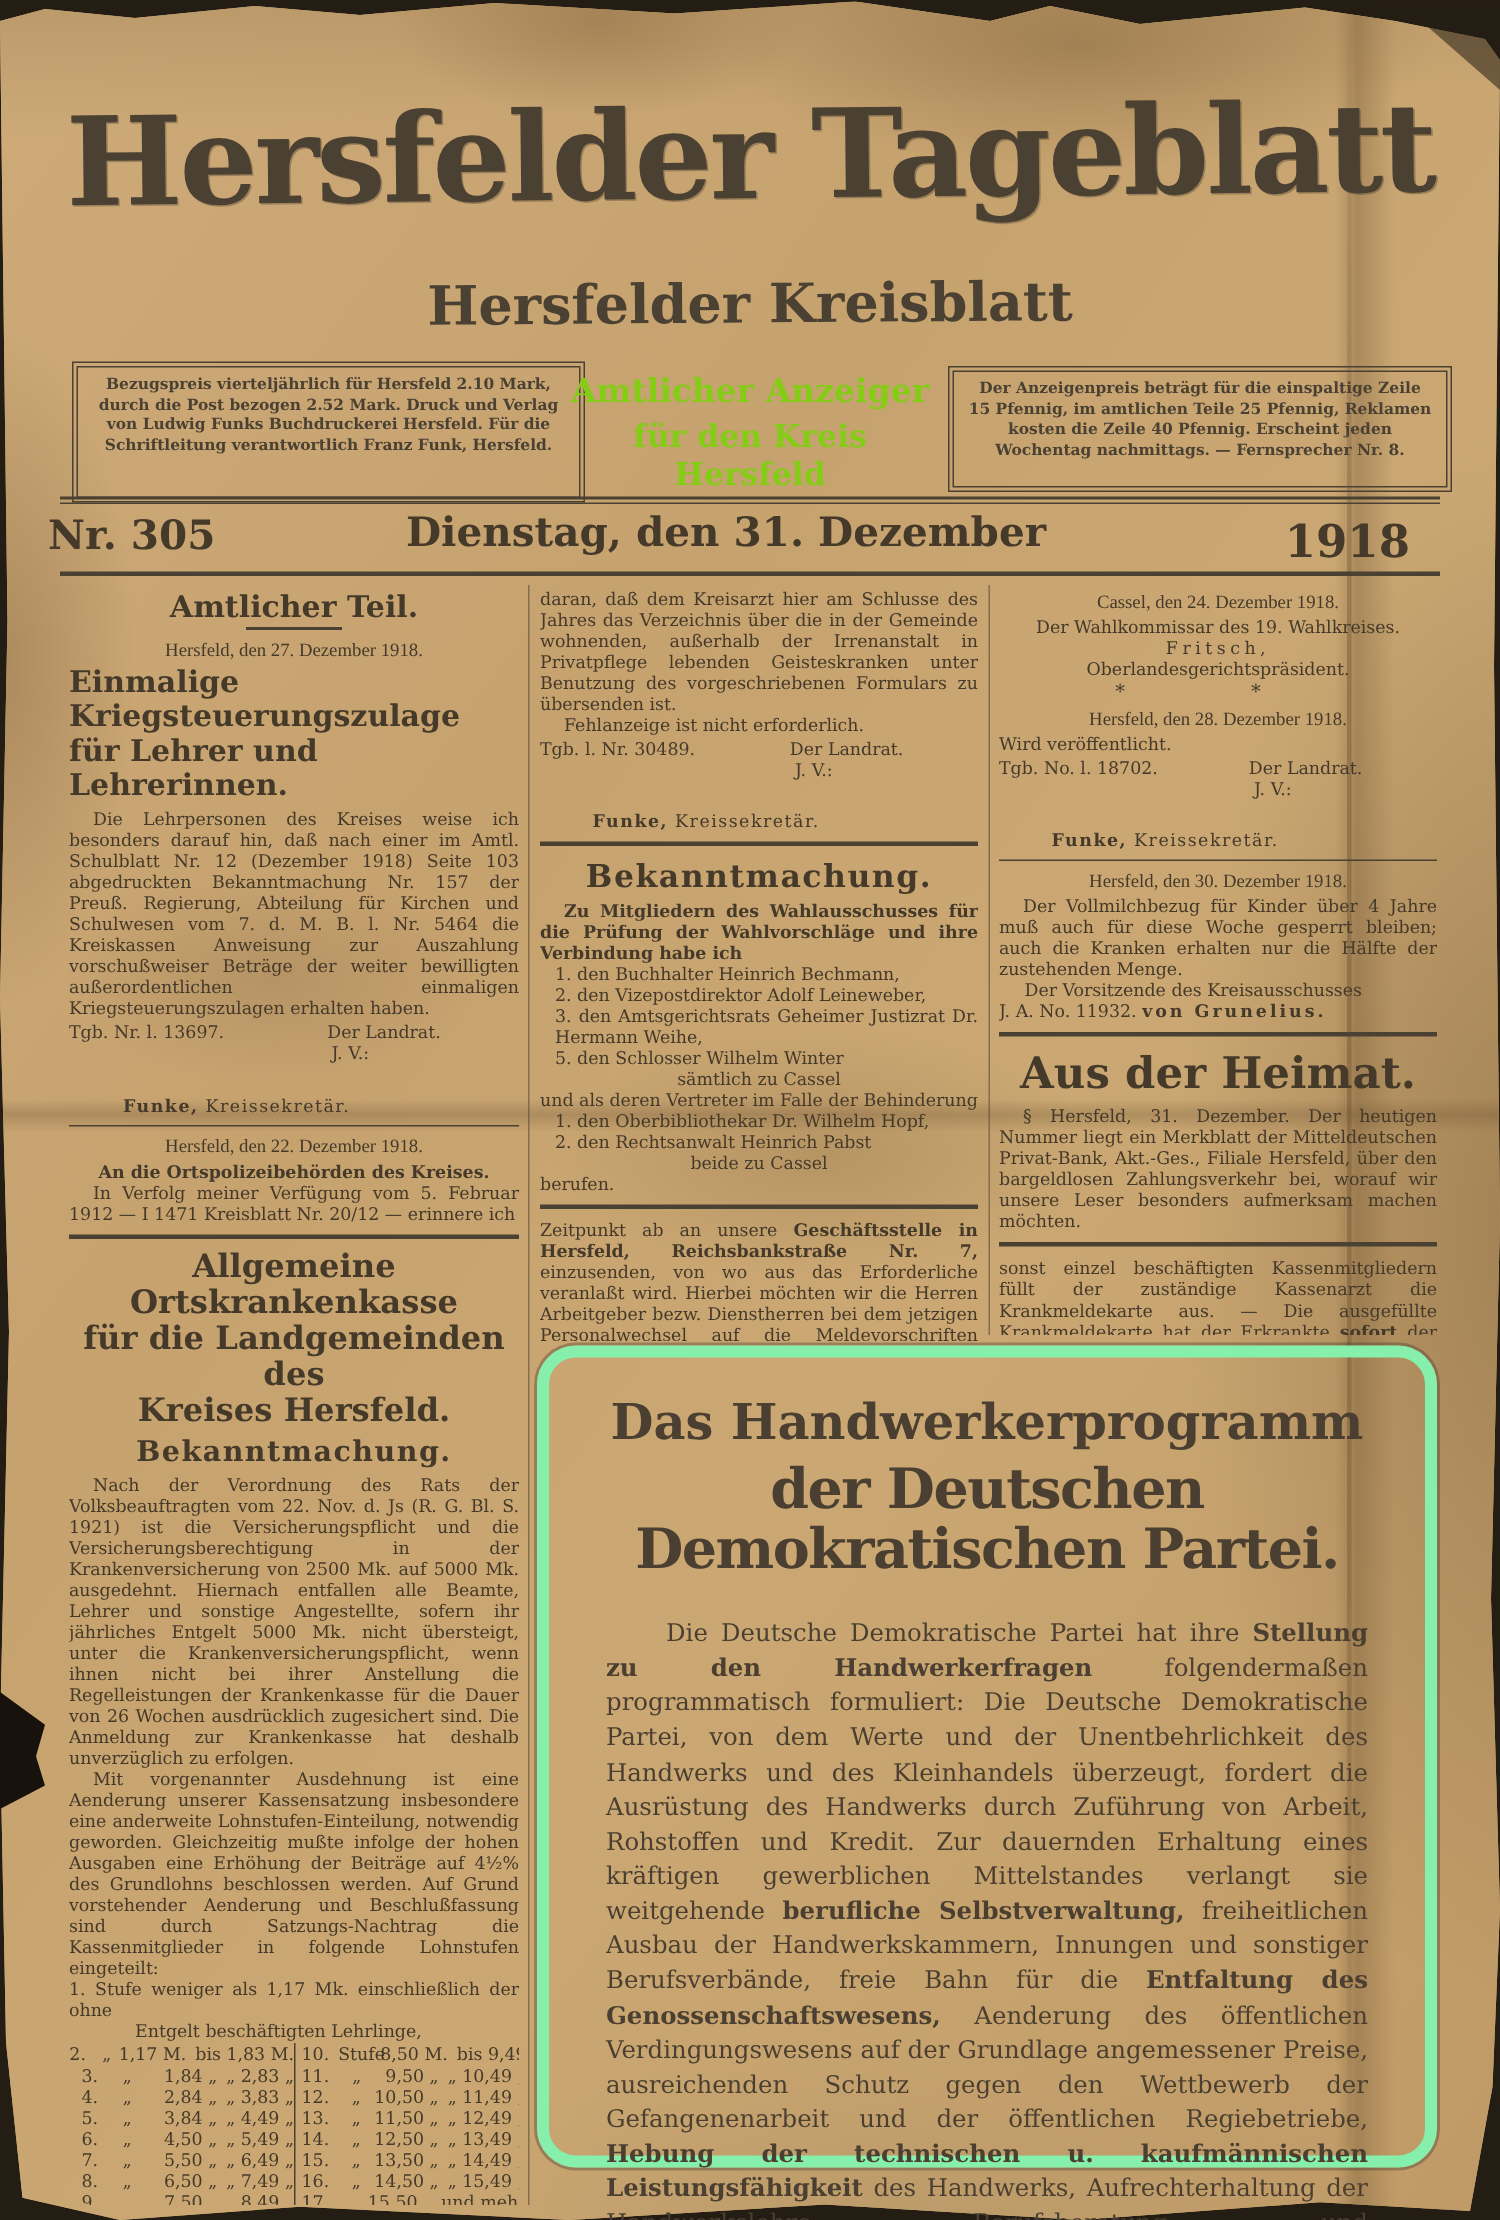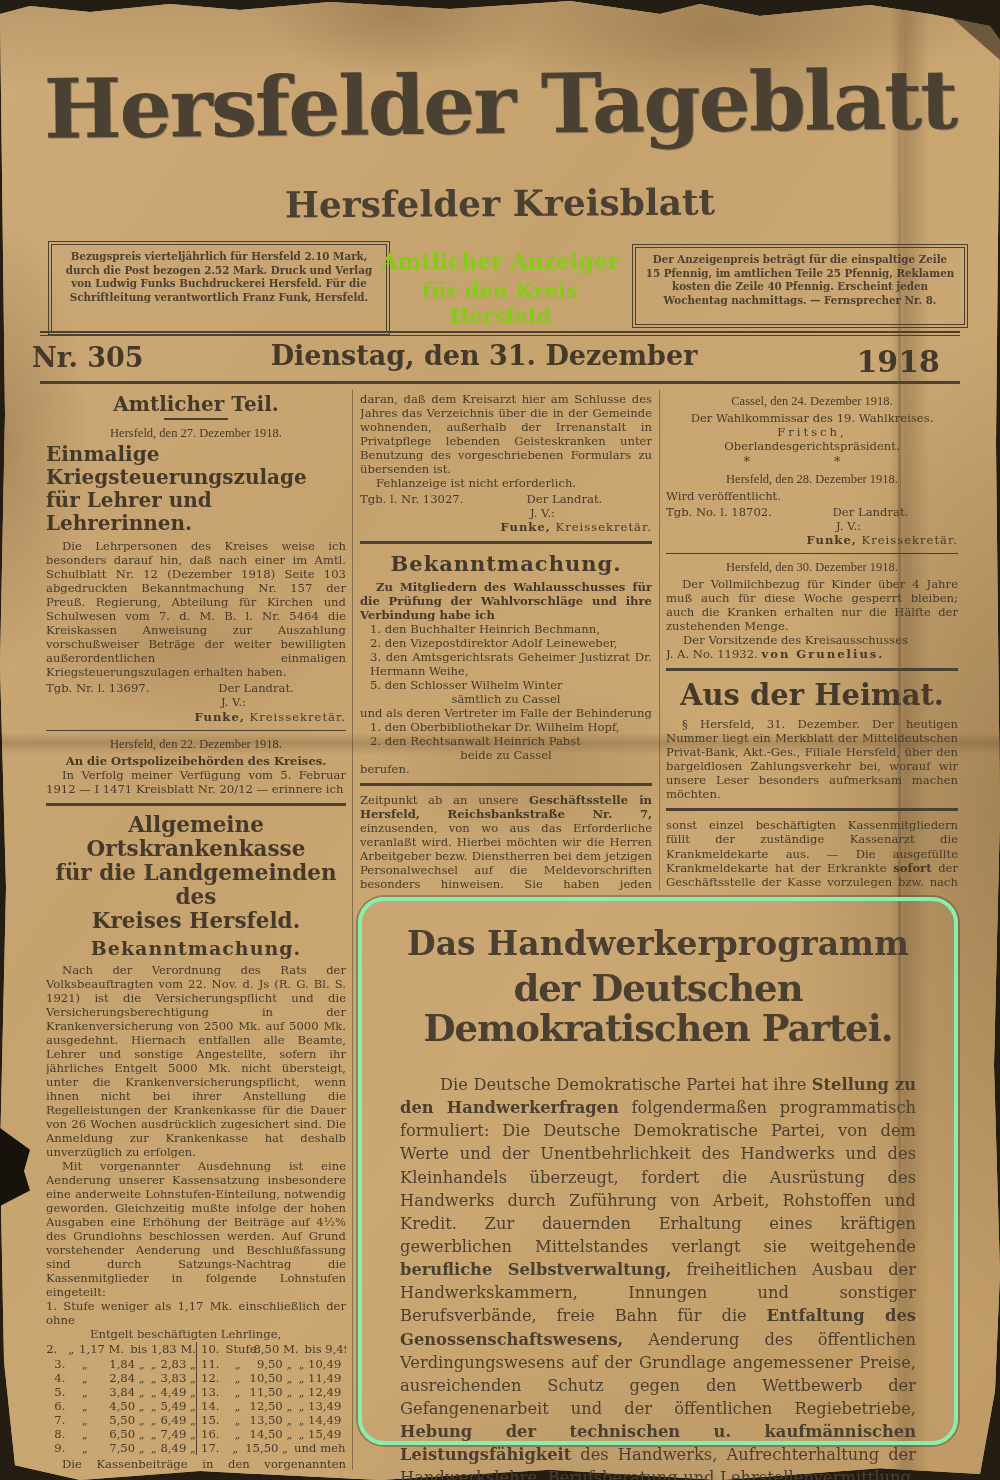--- a/index.html
+++ b/index.html
@@ -74,21 +74,21 @@
   .b{font-weight:bold;}
   .ind{text-indent:16px;}
   .sec-title{font-size:20px;font-weight:bold;text-align:center;margin:0 0 2px;}
   .sec-underline{width:64px;border-top:2px solid #4b4133;margin:0 auto 6px;}
   .dateline{text-align:center;font-size:12.5px;margin:2px 0;font-family:Liberation Serif, serif;}
   .art-title{font-size:20px;font-weight:bold;text-align:left;line-height:1.15;margin:2px 0 4px;}
   .sig{display:flex;justify-content:space-between;margin-top:2px;}
   .sig .ref{white-space:nowrap;}
   .sig .who{width:60%;text-align:center;white-space:nowrap;}
   .jv{text-align:center;margin-left:25%;}
-  .funke{text-align:right;margin-left:12%;letter-spacing:1px;}
+  .funke{text-align:left;margin-left:12%;letter-spacing:1px;margin-top:20px;}
   hr.thin{border:none;border-top:1.5px solid #4b4133;margin:6px 0;}
   hr.thick{border:none;border-top:3px solid #4b4133;margin:7px 0;}
   .big-head{font-size:21.5px;font-weight:bold;text-align:center;line-height:1.12;margin:4px 0 2px;}
   .sub-head{font-size:19px;font-weight:bold;text-align:center;letter-spacing:1px;margin:4px 0 3px;}
 
   
   #stufen{display:flex;margin:1px 0 2px;}
   #stufen .half{width:50%;}
   #stufen .half.right{border-left:1.5px solid #4b4133;padding-left:4px;}
   .trow{display:flex;white-space:nowrap;}
@@ -107,21 +107,21 @@
   #ctab .tc3{width:26px;text-align:right;margin-right:4px;}
   #ctab .tc4{width:40px;}
   #ctab .tc5{width:34px;text-align:right;margin-right:6px;}
   #ctab .tc6{width:18px;text-align:left;}
 
   .stars{text-align:center;letter-spacing:40px;font-size:13px;margin:1px 0;}
 
   
   #adbox{
     position:absolute;left:358px;top:897px;width:600px;height:548px;
-    border:4px solid #86efac;border-radius:26px;
+    border:8px solid #86efac;border-radius:26px;
     box-shadow:0 0 0 2px rgba(62,53,42,.35);
     padding:26px 38px 0 38px;box-sizing:border-box;
     color:#4a3f30;
   }
   #ad-t1{font-size:33px;font-weight:bold;text-align:center;line-height:1.05;}
   #ad-t2{font-size:37px;font-weight:bold;text-align:center;line-height:1.1;margin-top:6px;letter-spacing:-1px;}
   #ad-body{margin-top:24px;font-size:16.3px;line-height:1.42;text-align:justify;
            -webkit-hyphens:auto;hyphens:auto;}
   #ad-body .lead{display:inline-block;width:40px;}
 
@@ -312,21 +312,21 @@
           <span class="tc tc6">„</span>
         </div>
       </div>
 
   </div>
 
   <div id="col2" class="col">
     <div>daran, daß dem Kreisarzt hier am Schlusse des Jahres das Verzeichnis über die in der Gemeinde wohnenden, außerhalb der Irrenanstalt in Privatpflege lebenden Geisteskranken unter Benutzung des vorgeschriebenen Formulars zu übersenden ist.</div>
     <div class="ind">Fehlanzeige ist nicht erforderlich.</div>
     <div class="sig">
-      <span class="ref">Tgb. l. Nr. 13027.</span>
+      <span class="ref">Tgb. l. Nr. 30489.</span>
       <span class="who">Der Landrat.</span>
     </div>
     <div class="jv">J. V.:</div>
     <div class="funke"><b>Funke,</b> <span>Kreissekretär.</span></div>
     <hr class="thick">
     <div class="sub-head" style="font-size:21px">Bekanntmachung.</div>
     <div class="ind b">Zu Mitgliedern des Wahlausschusses für die Prüfung der Wahlvorschläge und ihre Verbindung habe ich</div>
     <div style="padding-left:10px">
       <div>1. den Buchhalter Heinrich Bechmann,</div>
       <div>2. den Vizepostdirektor Adolf Leineweber,</div>

